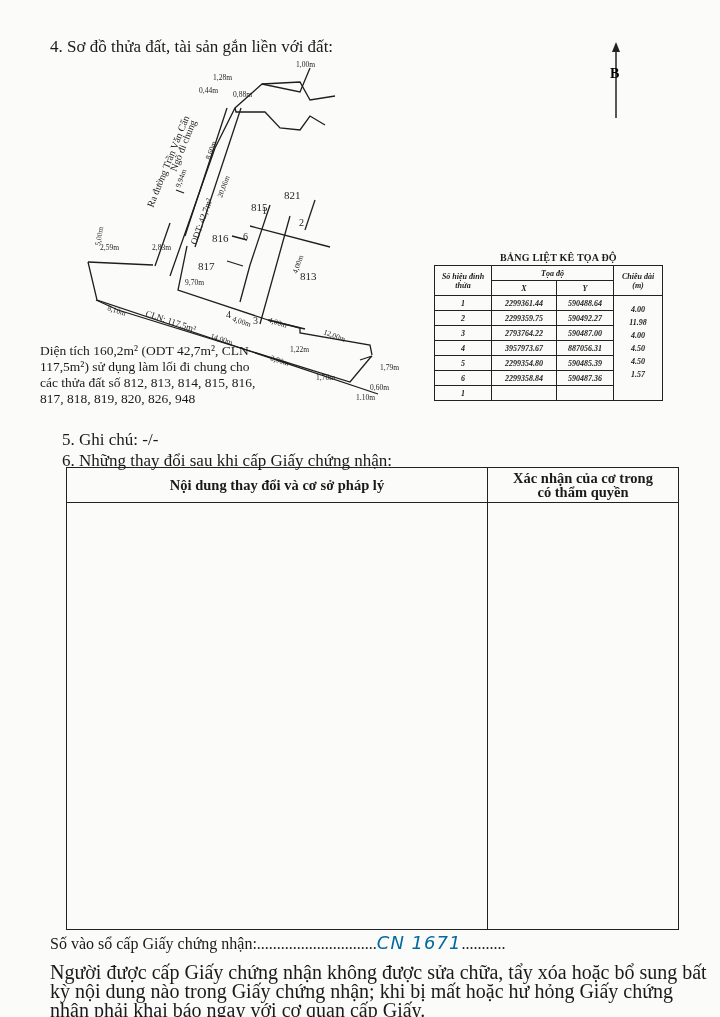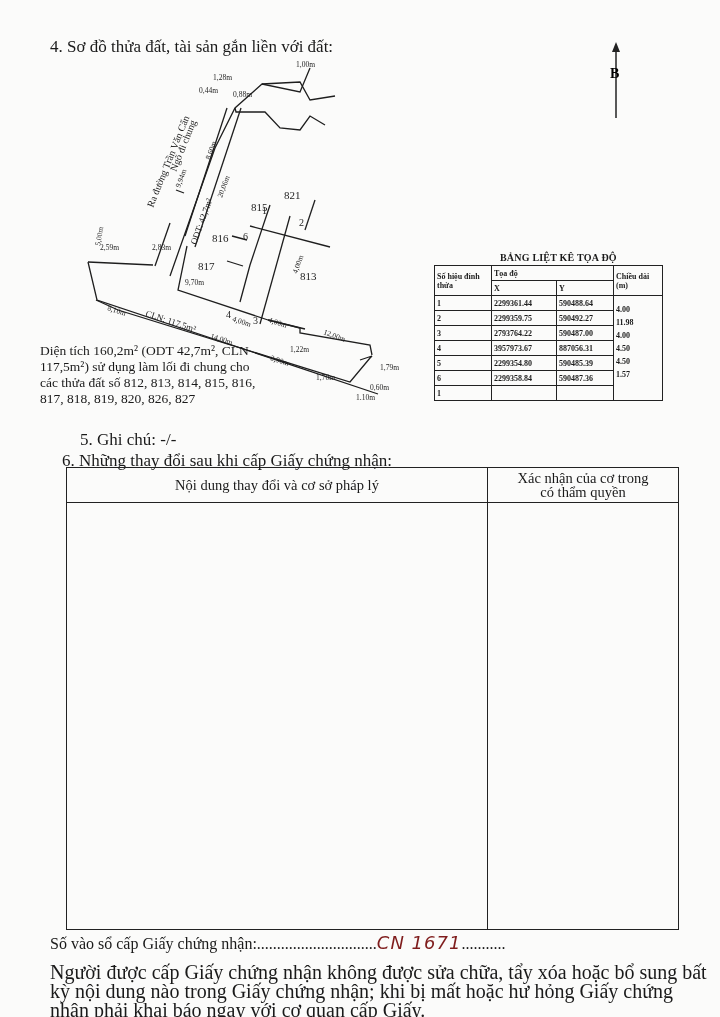--- a/index.html
+++ b/index.html
@@ -6,28 +6,28 @@
   body { width:720px; height:1017px; background:#fbfbfa; position:relative; overflow:hidden;
          font-family:"Liberation Serif", serif; color:#1a1a1a; }
   .abs { position:absolute; }
   .h-sec { font-weight:normal; font-size:17px; }
   #sec4-title { left:50px; top:37px; }
   #diagram { left:0; top:40px; }
   #north { left:600px; top:40px; }
   #area-note { left:40px; top:343px; font-size:13.5px; line-height:16px; width:230px; }
   #coord-title { left:500px; top:252px; font-size:10px; font-weight:bold; letter-spacing:.2px;text-align:center; }
   table.coords { position:absolute; left:434px; top:265px; border-collapse:collapse; font-size:8px; font-weight:bold; }
-  table.coords td { border:1.2px solid #222; height:14px; padding:0 2px; }
-  #sec5 { left:80px; top:430px;text-align:center; }
+  table.coords td { border:1.2px solid #222; text-align:center; height:14px; padding:0 2px;font-style:italic; }
+  #sec5 { left:62px; top:430px;text-align:center; }
   #sec6 { left:62px; top:451px; }
   table.changes { position:absolute; left:66px; top:467px; width:613px; border-collapse:collapse; font-size:14.5px; }
-  table.changes th { border:1.4px solid #222; font-weight:normal; height:32px; line-height:14px; }
+  table.changes th { border:1.4px solid #222; font-weight:bold; height:32px; line-height:14px; }
   table.changes td { border:1.4px solid #222; height:424px; }
   #reg-line { left:50px; top:932px; font-size:16px; }
-  #reg-line .hand { font-family:"DejaVu Sans", sans-serif; font-style:italic; color:#7f1d1d; font-size:18px; letter-spacing:1px; }
+  #reg-line .hand { font-family:"DejaVu Sans", sans-serif; font-style:italic; color:#0369a1; font-size:18px; letter-spacing:1px; }
   #footer { left:50px; top:963px; font-size:20px; line-height:19px; width:660px; }
 </style>
 </head>
 <body>
 
 <div class="abs h-sec" id="sec4-title">4. Sơ đồ thửa đất, tài sản gắn liền với đất:</div>
 
 <svg class="abs" id="north" width="40" height="80">
   <line x1="16" y1="6" x2="16" y2="78" stroke="#222" stroke-width="1.5"></line>
   <polygon points="16,2 12,12 20,12" fill="#222"></polygon>
@@ -95,21 +95,21 @@
       <text x="290" y="312">1,22m</text>
       <text x="380" y="330">1,79m</text>
       <text transform="translate(270,320) rotate(18)">2,90m</text>
       <text x="316" y="340">1,70m</text>
       <text x="370" y="350">0,60m</text>
       <text x="356" y="360">1,10m</text>
     </g>
   </g>
 </svg>
 
-<div class="abs" id="area-note">Diện tích 160,2m² (ODT 42,7m², CLN 117,5m²) sử dụng làm lối đi chung cho các thửa đất số 812, 813, 814, 815, 816, 817, 818, 819, 820, 826, 827</div>
+<div class="abs" id="area-note">Diện tích 160,2m² (ODT 42,7m², CLN 117,5m²) sử dụng làm lối đi chung cho các thửa đất số 812, 813, 814, 815, 816, 817, 818, 819, 820, 826, 948</div>
 
 <div class="abs" id="coord-title">BẢNG LIỆT KÊ TỌA ĐỘ</div>
 <table class="coords">
   <tbody>
       <tr>
     <td rowspan="2" style="width:52px">Số hiệu đỉnh thửa</td>
     <td colspan="2">Tọa độ</td>
     <td rowspan="2" style="width:44px">Chiều dài (m)</td>
   </tr>
   <tr>

